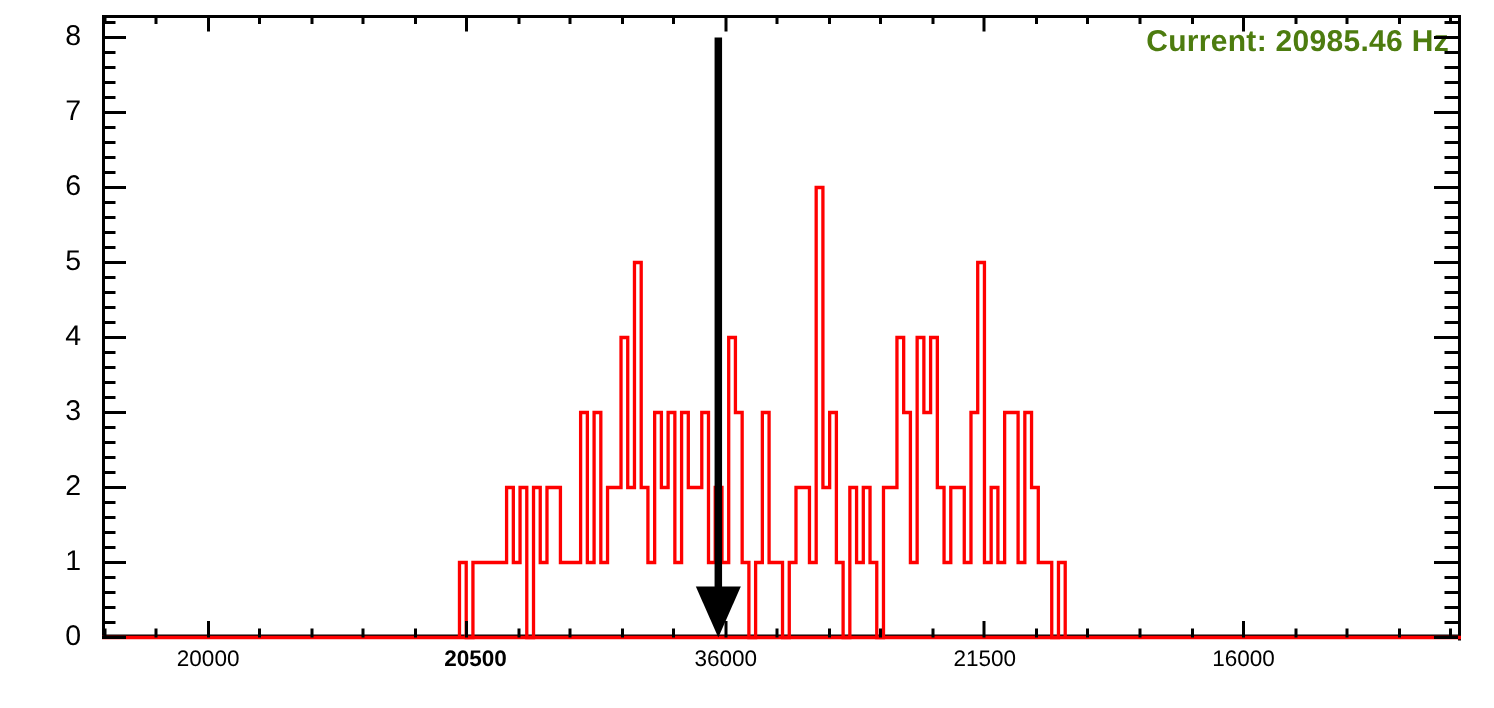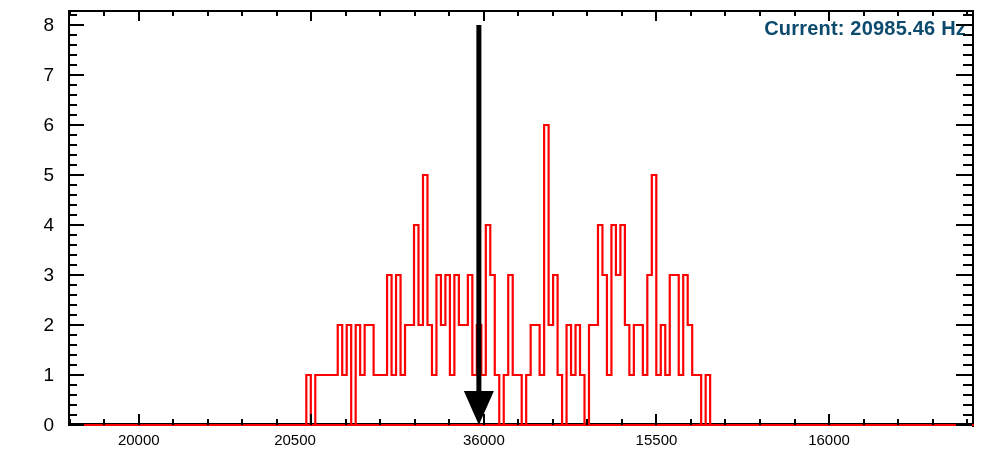--- a/index.html
+++ b/index.html
@@ -30,21 +30,21 @@
           transform:translateX(-50%);white-space:nowrap;line-height:1;}
 
   .ytick-right{position:absolute;background:#000;height:2px;}
   .ytick-right.major{width:16px;left:956px;}
   .ytick-right.minor{width:9px;left:963px;}
 
   #axis-title-x{position:absolute;font-size:17px;color:#000;
                 left:0;width:996px;text-align:center;top:446px;line-height:1;}
 
   #current-label{position:absolute;right:30px;top:17px;
-                 font-size:20px;font-weight:bold;color:#0c4a6e;
+                 font-size:20px;font-weight:bold;color:#4d7c0f;
                  letter-spacing:0.2px;white-space:nowrap;}
 
   #hist-svg{position:absolute;left:0;top:0;width:996px;height:472px;
             pointer-events:none;}
 </style>
 </head>
 <body>
 
 <div id="root-canvas">
 
@@ -207,17 +207,17 @@
     <div class="xtick-top major" style="left: 828.04px; top: 10px;"></div>
     <div class="xtick minor" style="left: 862.554px; top: 419px;"></div>
     <div class="xtick-top minor" style="left: 862.554px; top: 10px;"></div>
     <div class="xtick minor" style="left: 897.069px; top: 419px;"></div>
     <div class="xtick-top minor" style="left: 897.069px; top: 10px;"></div>
     <div class="xtick minor" style="left: 931.583px; top: 419px;"></div>
     <div class="xtick-top minor" style="left: 931.583px; top: 10px;"></div>
     <div class="xtick minor" style="left: 966.097px; top: 419px;"></div>
     <div class="xtick-top minor" style="left: 966.097px; top: 10px;"></div>
     <div class="xlabel" style="left: 138.754px; top: 432px;">20000</div>
-    <div class="xlabel" style="left: 295px; top: 432px;">20500</div>
+    <div class="xlabel" style="left: 317px; top: 432px; font-weight: bold;">20500</div>
     <div class="xlabel" style="left: 483.897px; top: 432px;">36000</div>
-    <div class="xlabel" style="left: 656.469px; top: 432px;">15500</div>
+    <div class="xlabel" style="left: 656.469px; top: 432px;">21500</div>
     <div class="xlabel" style="left: 829.04px; top: 432px;">16000</div>
   </div>
 
 </body></html>

